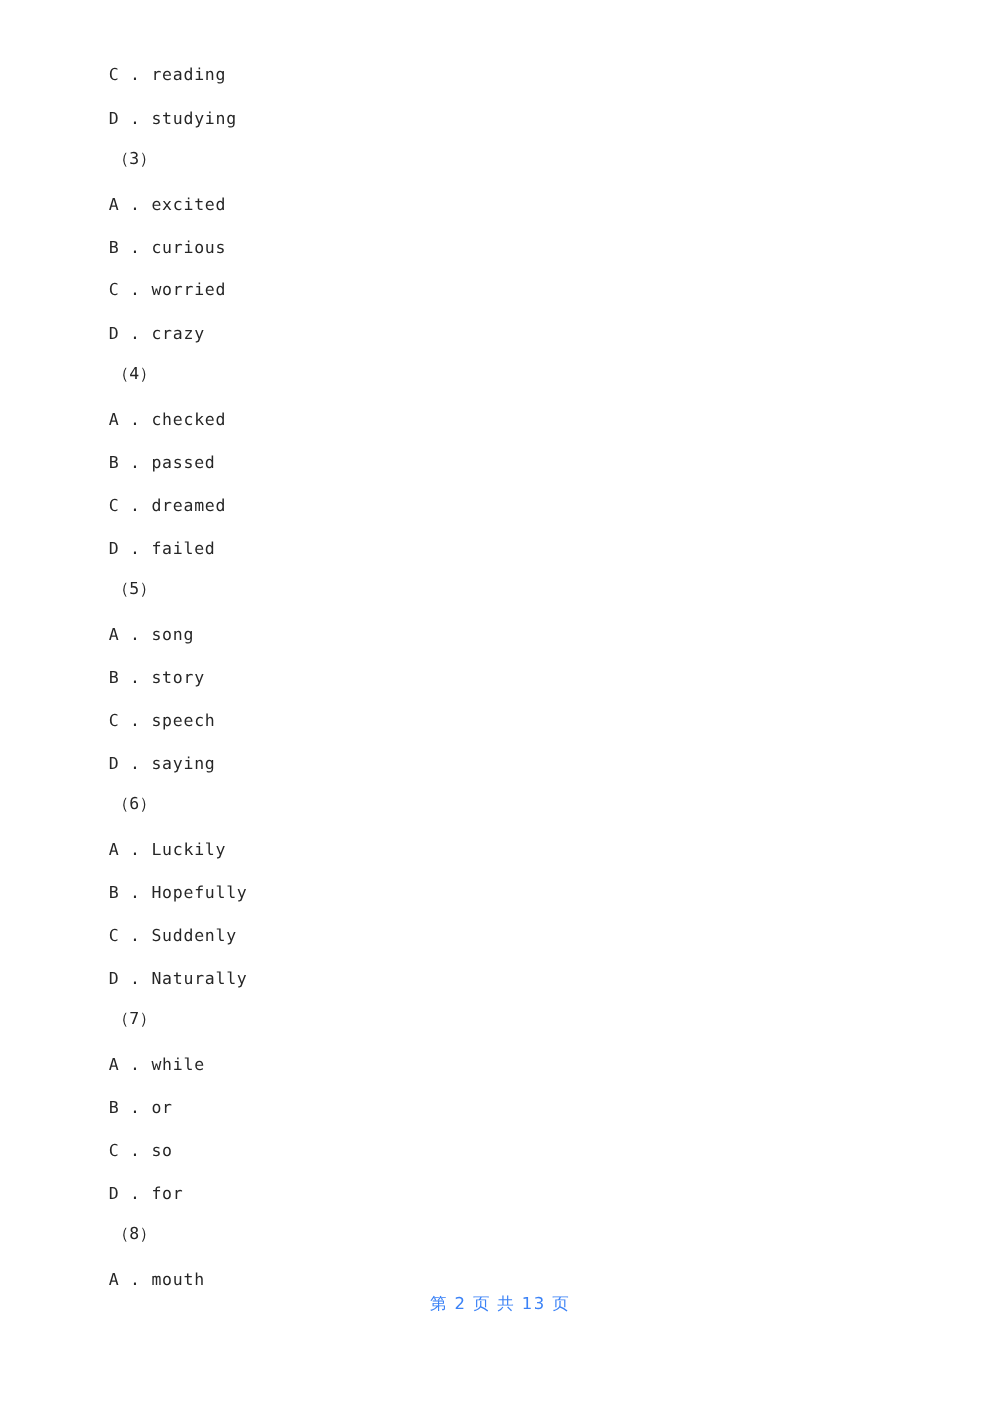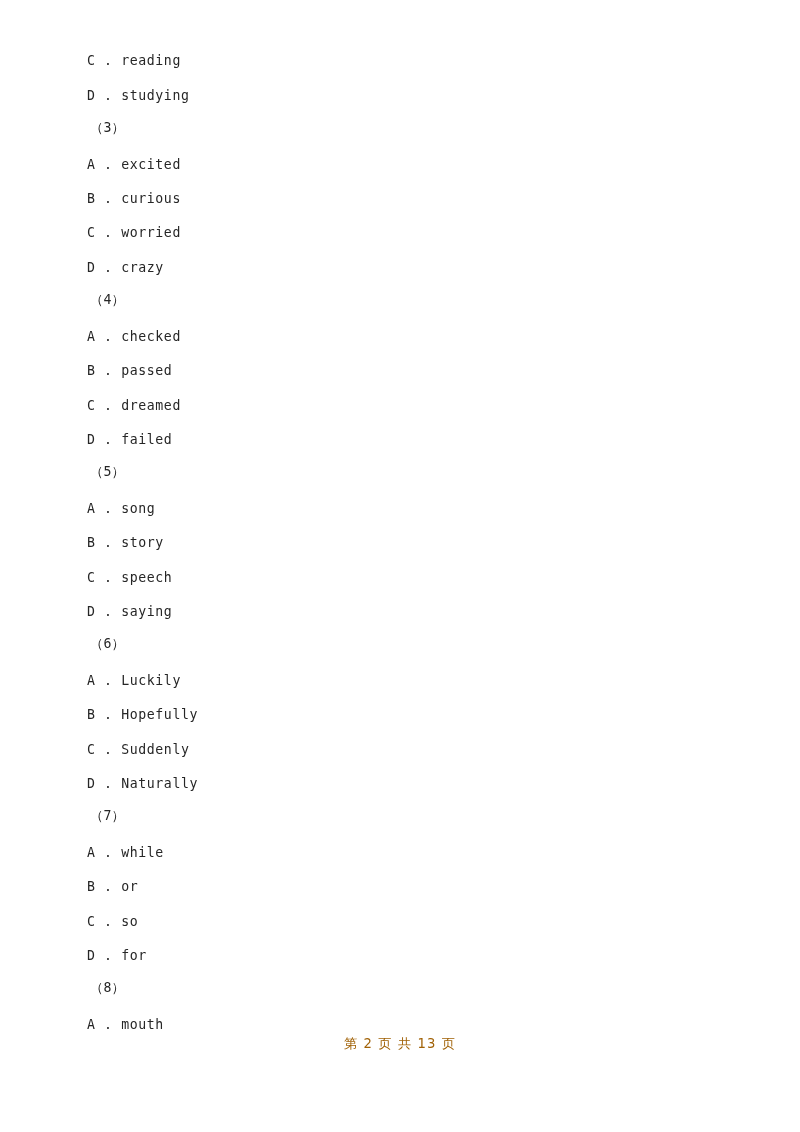--- a/index.html
+++ b/index.html
@@ -41,21 +41,21 @@
     letter-spacing: 0.2px;
   }
   .footer {
     position: absolute;
     top: 1034px;
     left: 0;
     width: 800px;
     text-align: center;
     font-size: 13.2px;
     line-height: 20px;
-    color: #a16207;
+    color: #3b82f6;
     letter-spacing: 1.1px;
     white-space: pre;
     font-family: "DejaVu Sans", "Liberation Sans", sans-serif;
   }
 </style>
 </head>
 <body>
 
 <div id="page">
   <div class="doc-body">

